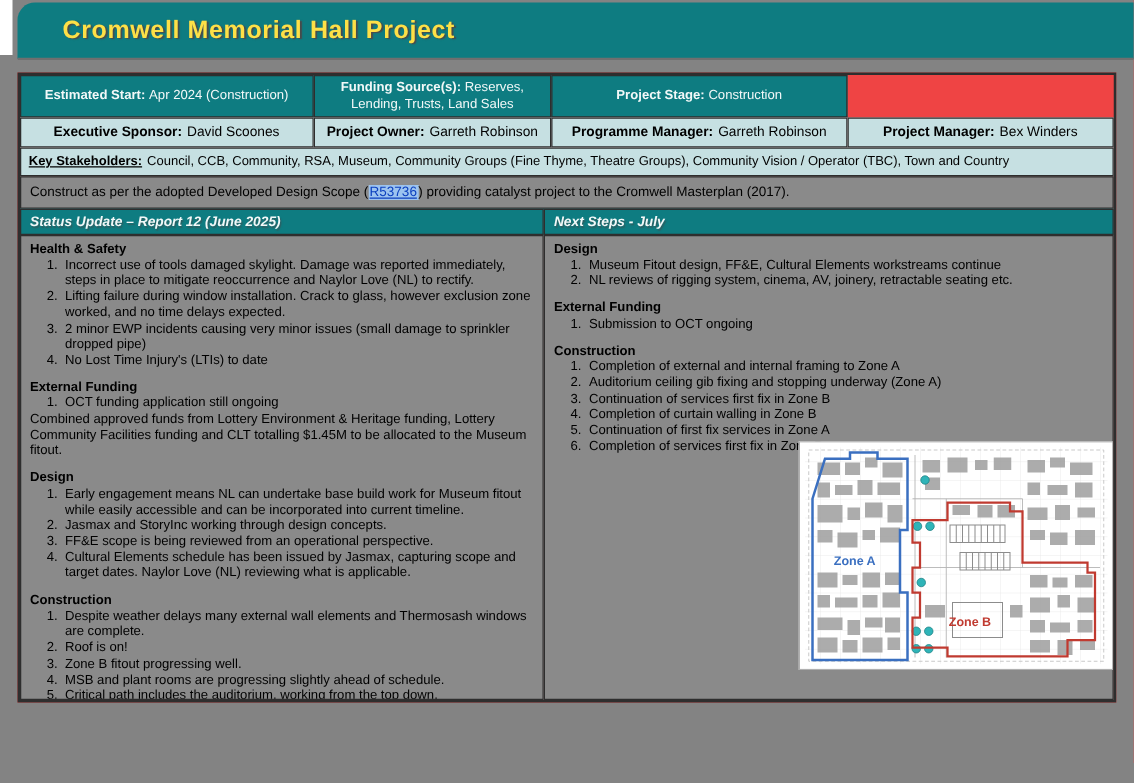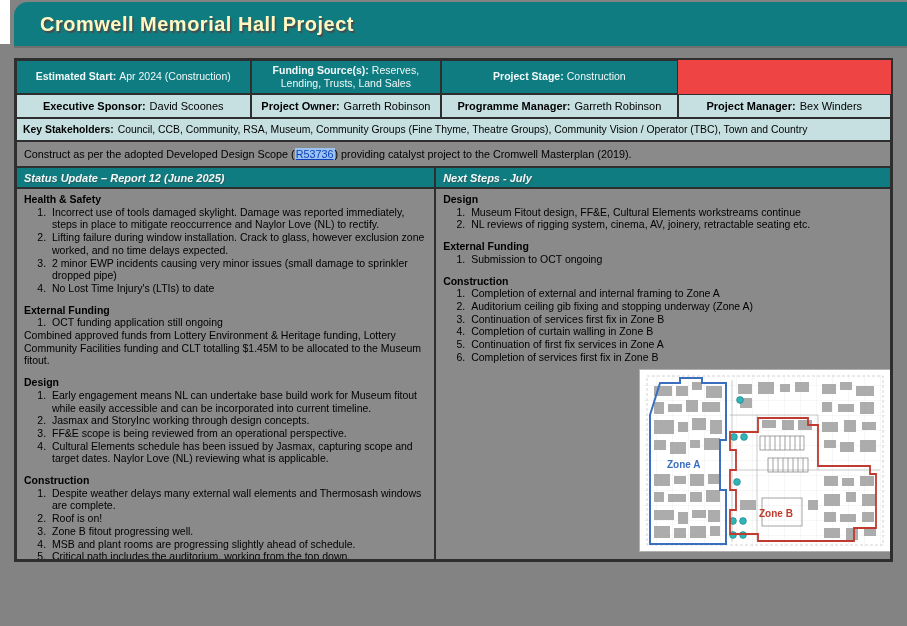--- a/index.html
+++ b/index.html
@@ -10,21 +10,21 @@
     -webkit-font-smoothing:antialiased;
   }
   .white-strip{position:absolute;left:0;top:0;width:10px;height:44px;background:#ffffff;}
   .titlebar{
     position:absolute;left:14px;top:2px;right:0;height:46px;
     background:#0e7c81;border-top-left-radius:14px;
     display:flex;align-items:center;padding-left:18px;box-sizing:border-box;
     border-bottom:2px solid #6f6f6f;
   }
   .titlebar h1{
-    margin:8px;font-size:20px;font-weight:bold;color:#fef9c3;
+    margin:18px;font-size:20px;font-weight:bold;color:#fde047;
     letter-spacing:.5px;text-shadow:1.5px 1.5px 1px #4a4a4a;
   }
   .doc{
     position:absolute;left:14px;top:58px;width:879px;
     border:2px solid #2e2e2e;box-sizing:border-box;background:#ef4444;
   }
   .grid4{display:grid;grid-template-columns:26.8% 21.8% 27% 24.4%;}
   .grid2{display:grid;grid-template-columns:47.9% 52.1%;}
   .cell{border:1px solid #2e2e2e;box-sizing:border-box;}
   .teal-cell{
@@ -36,21 +36,21 @@
   .lt-cell{
     background:#c6e0e2;color:#000;font-size:11px;
     display:flex;align-items:center;justify-content:center;text-align:center;
     min-height:24px;padding:2px 4px;
   }
   .lt-cell .lbl{font-weight:bold;margin-right:4px;white-space:nowrap;}
   .stake-cell{
     background:#c6e0e2;color:#000;font-size:10.4px;
     display:flex;align-items:center;min-height:23px;padding:2px 6px;
   }
-  .stake-cell .lbl{font-weight:bold;margin-right:4px;white-space:nowrap;}
+  .stake-cell .lbl{font-weight:bold;margin-right:4px;white-space:nowrap;text-decoration:underline;}
   .band{
     background:#0e7c81;color:#f2f8f8;font-weight:bold;font-size:11px;
     display:flex;align-items:center;min-height:23px;padding:2px 7px;
     text-shadow:1px 1px 1px #2c5f62;
   }
   .deliv{
     background:#8a8a8a;color:#000;font-size:10.8px;
     display:flex;align-items:center;min-height:26px;padding:2px 7px;
   }
   .scope-link{
@@ -66,21 +66,21 @@
   .col-content{
     background:#8a8a8a;color:#000;font-size:10.5px;line-height:1.21;
     height:372px;padding:4px 8px 4px 7px;overflow:hidden;position:relative;
   }
   .sec{margin-bottom:9px;}
   .sec h3{margin:0;font-size:10.5px;font-weight:bold;}
   .sec ol{margin:0;padding-left:25px;}
   .sec li{padding-left:3px;}
   .sec p.note{margin:0;}
   .floor-plan{
-    position:absolute;right:-1px;bottom:7px;width:250px;height:181px;
+    position:absolute;right:-1px;bottom:23px;width:250px;height:181px;
     background:#ffffff;border:1px solid #b0b0b0;box-sizing:content-box;
   }
   .floor-plan svg{display:block;}
 </style>
 </head>
 <body>
 
 <div class="white-strip"></div>
 
 <div class="titlebar">
@@ -121,21 +121,21 @@
   </div>
 
   <div class="cell stake-cell">
     <span class="lbl">Key Stakeholders:</span>
     <span>Council, CCB, Community, RSA, Museum, Community Groups (Fine Thyme, Theatre Groups), Community Vision / Operator (TBC), Town and Country</span>
   </div>
 
 
   <div class="cell deliv">
     <span>
-      <span>Construct as per the adopted Developed Design Scope (</span><a class="scope-link">R53736</a><span>) providing catalyst project to the Cromwell Masterplan (2019).</span>
+      <span>Construct as per the adopted Developed Design Scope (</span><a class="scope-link">R53736</a><span>) providing catalyst project to the Cromwell Masterplan (2017).</span>
     </span>
   </div>
 
   <div class="grid2">
     <div class="cell col-header">
       <span>Status Update – Report 12 (June 2025)</span>
     </div>
     <div class="cell col-header">
       <span>Next Steps - July</span>
     </div>

